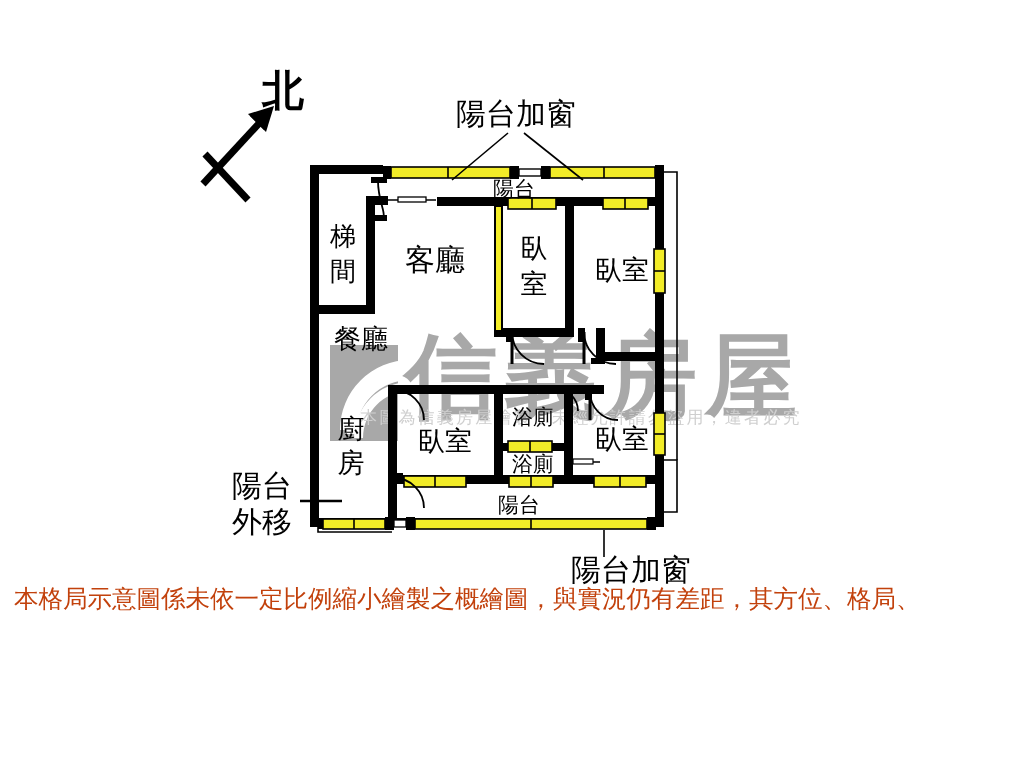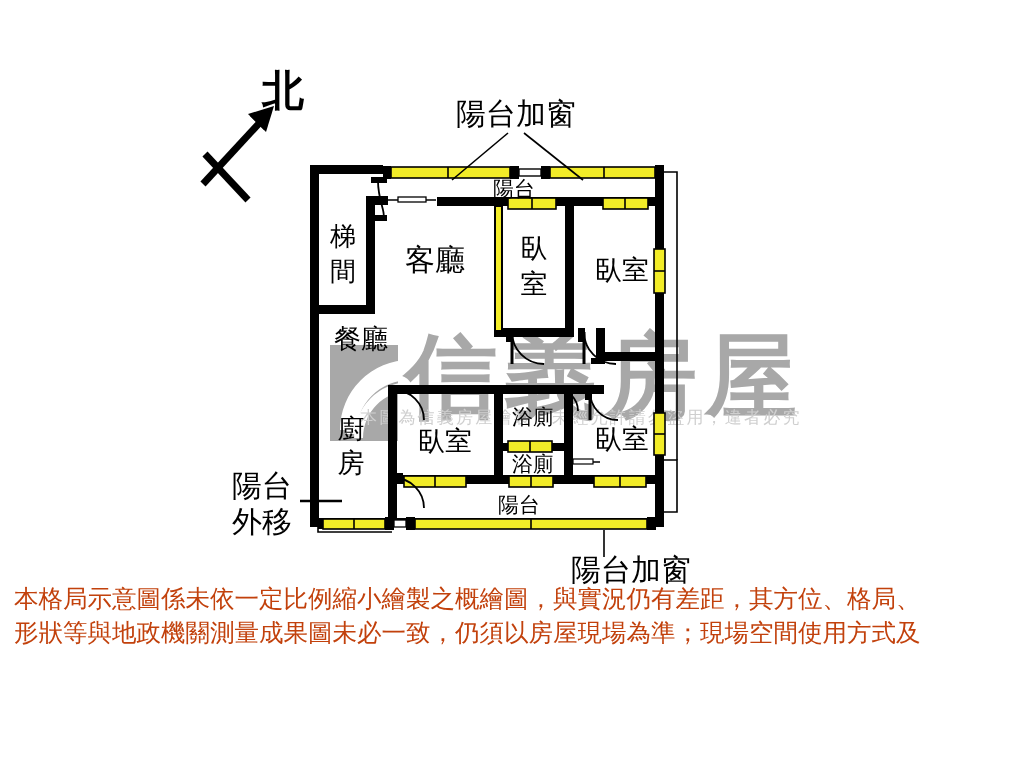--- a/index.html
+++ b/index.html
@@ -310,16 +310,15 @@
       <text x="262" y="532" font-size="30" text-anchor="middle" font-family="Liberation Serif, DejaVu Serif, serif" fill="#000000">外移</text>
       <g stroke="#000000" stroke-width="2.6" fill="none">
         <path d="M300 501 L342 501"></path>
       </g>
     </g>
 
   </svg>
 
   <div class="disclaimer">
     <p>本格局示意圖係未依一定比例縮小繪製之概繪圖，與實況仍有差距，其方位、格局、</p>
-    <p>形狀等與地政機關測量成果圖未必一致，仍須以房屋現場為準；現場空間使用方式及</p>
   </div>
 
 </div>
 
 </body></html>

